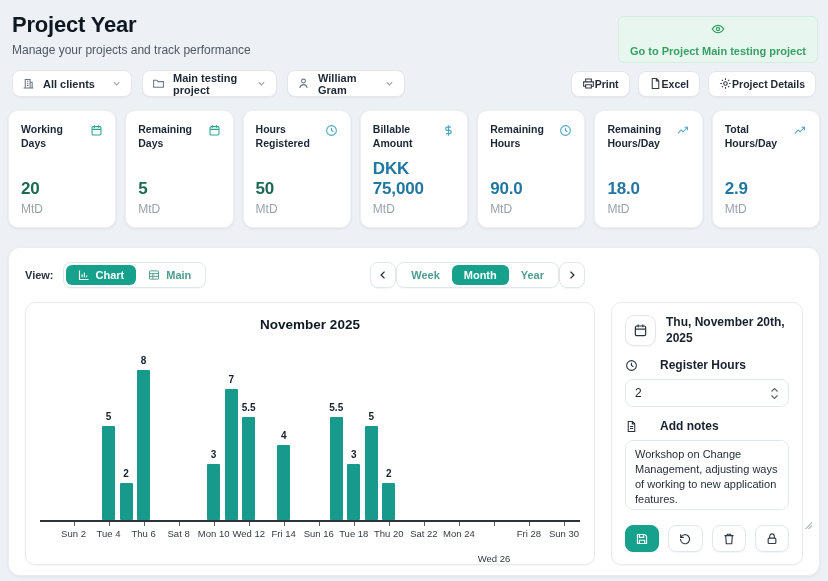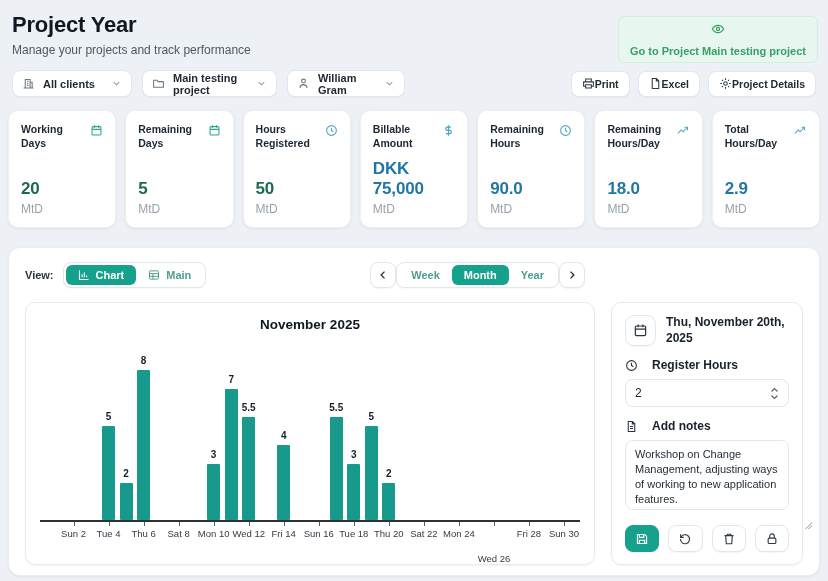--- a/index.html
+++ b/index.html
@@ -109,21 +109,21 @@
     padding: 12px 13px; box-shadow: 0 1px 2px rgba(16,24,40,.05);
     display: flex; flex-direction: column;
   }
   .date-row { display: flex; align-items: center; gap: 10px; }
   .cal-btn {
     width: 31px; height: 31px; flex: none; display: flex; align-items: center; justify-content: center;
     border: 1px solid #e3e7ec; border-radius: 9px; background: #fff; color: #2a3340; cursor: pointer;
     box-shadow: 0 1px 1px rgba(16,24,40,.04);
   }
   .date-txt { font-size: 12px; font-weight: 700; color: #18222e; line-height: 1.3; }
-  .fld-lbl { display: flex; align-items: center; gap: 14px; margin-top: 12px; font-size: 12px; font-weight: 700; color: #18222e; }
+  .fld-lbl { display: flex; align-items: center; gap: 22px; margin-top: 12px; font-size: 12px; font-weight: 700; color: #18222e; }
   .fld-lbl .ic { display: flex; color: #2a3340; }
   .hours-input {
     margin-top: 7px; height: 28px; border: 1px solid #e2e7ec; border-radius: 8px;
     display: flex; align-items: center; padding: 0 9px; background: #fff;
   }
   .hours-input input {
     border: none; outline: none; width: 100%; font-size: 12px; color: #18222e;
     font-family: "Liberation Sans", sans-serif;
   }
   .stepper { display: flex; flex-direction: column; gap: 1px; color: #5a6570; cursor: pointer; }

